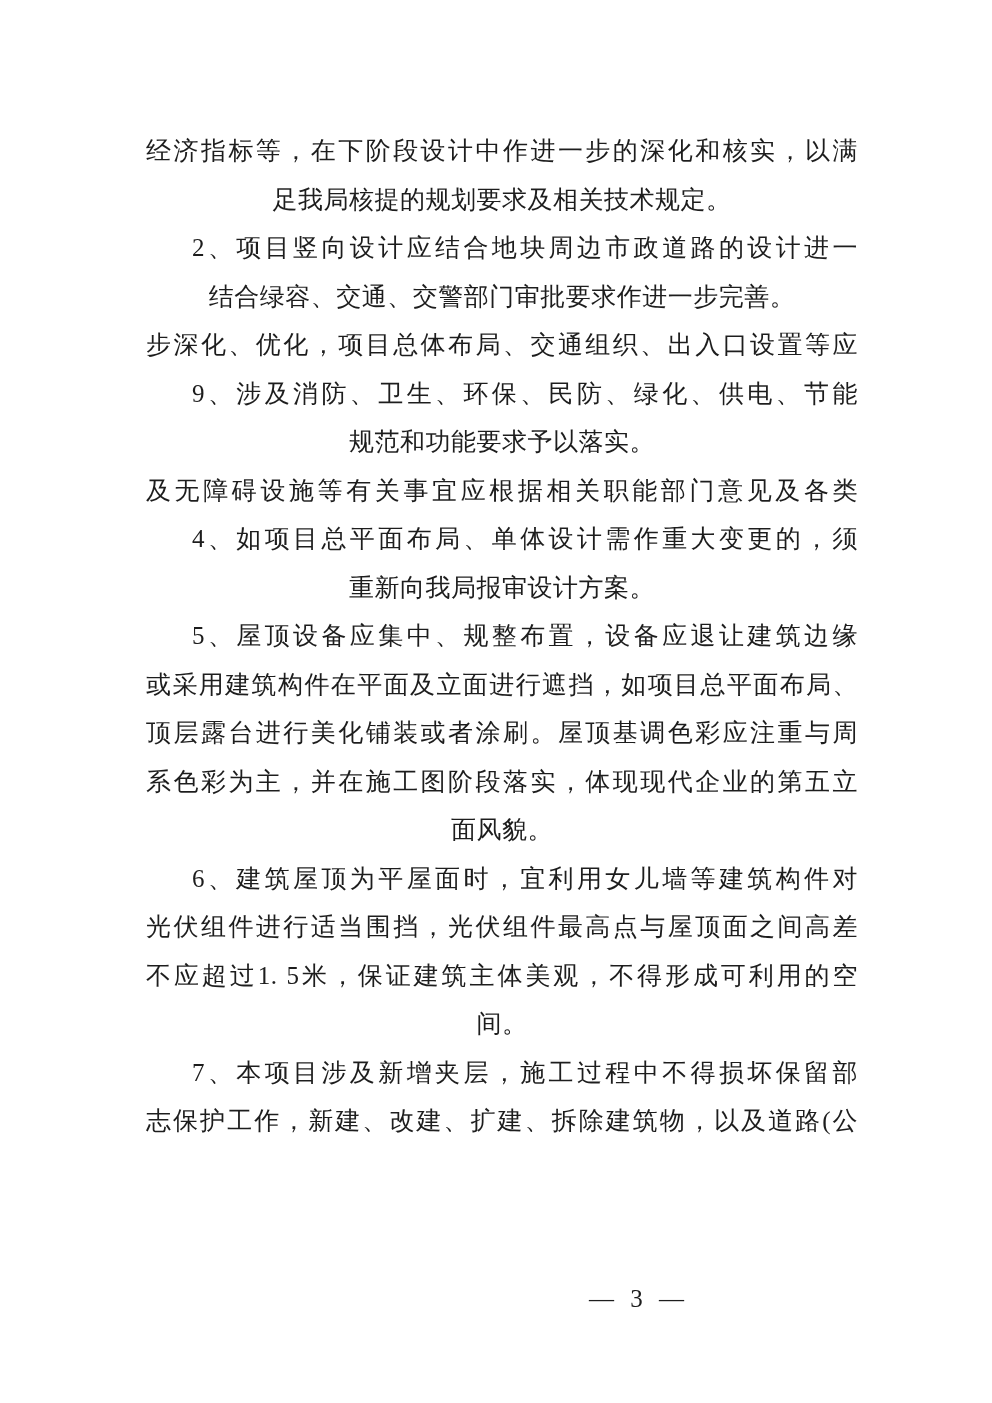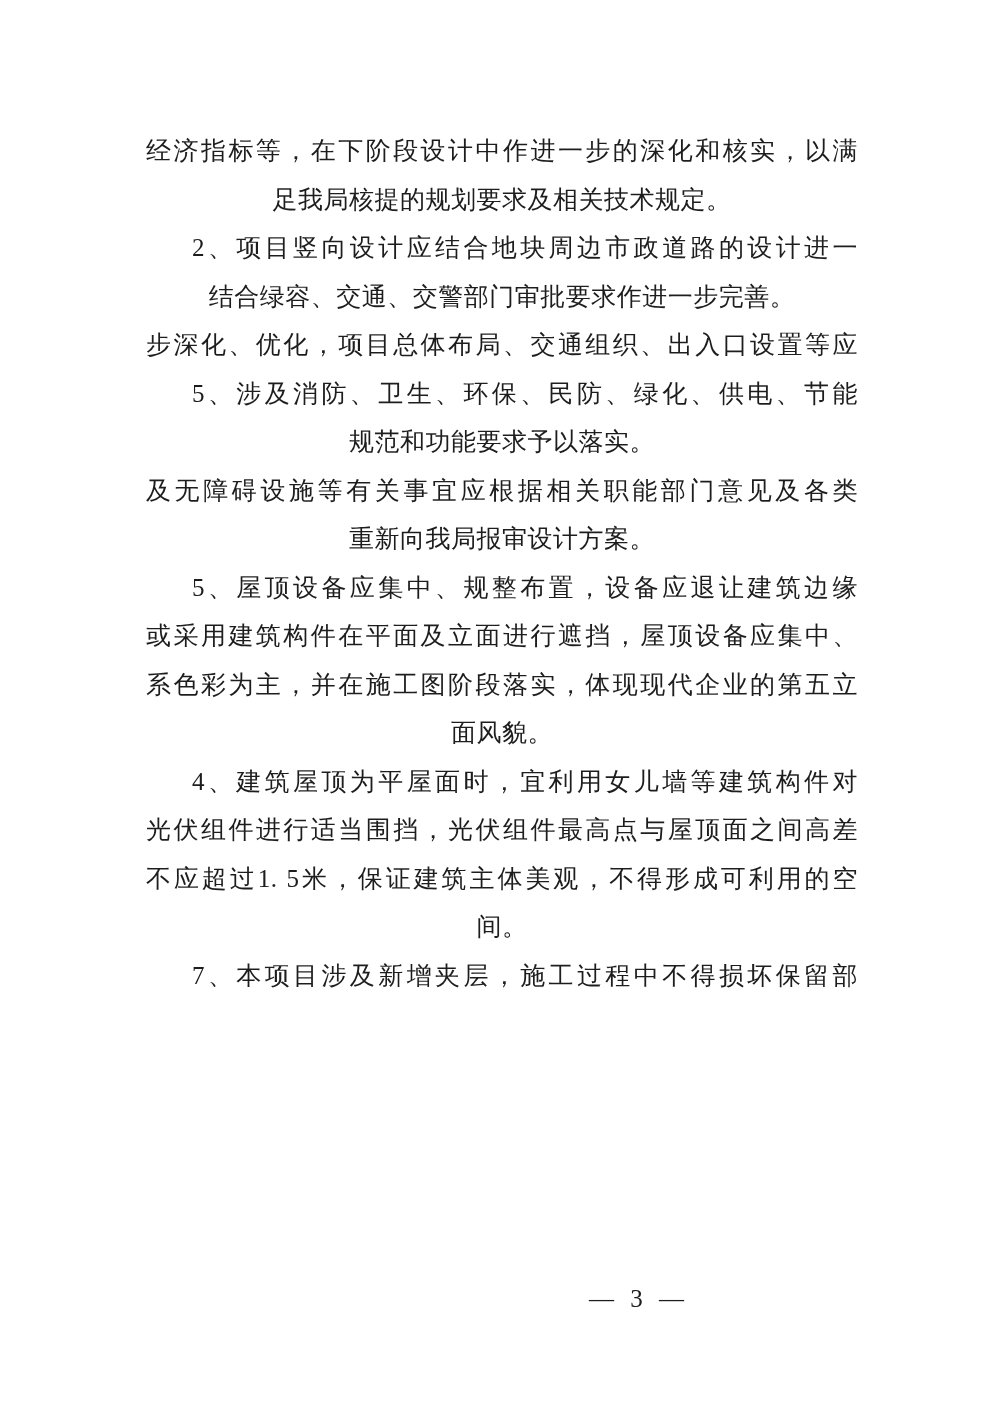--- a/index.html
+++ b/index.html
@@ -53,28 +53,31 @@
 </head>
 <body>
 
 <div class="page" style="background: rgb(255, 255, 255); color: rgb(29, 29, 29);">
   <div class="text-block">
       <div class="line fill">经济指标等，在下阶段设计中作进一步的深化和核实，以满</div>
       <div class="line">足我局核提的规划要求及相关技术规定。</div>
       <div class="line indent fill">2、项目竖向设计应结合地块周边市政道路的设计进一</div>
       <div class="line">结合绿容、交通、交警部门审批要求作进一步完善。</div>
       <div class="line fill">步深化、优化，项目总体布局、交通组织、出入口设置等应</div>
-      <div class="line indent fill">5、涉及消防、卫生、环保、民防、绿化、供电、节能</div>
+      <div class="line indent fill">9、涉及消防、卫生、环保、民防、绿化、供电、节能</div>
       <div class="line">规范和功能要求予以落实。</div>
       <div class="line fill">及无障碍设施等有关事宜应根据相关职能部门意见及各类</div>
+      <div class="line indent fill">4、如项目总平面布局、单体设计需作重大变更的，须</div>
       <div class="line">重新向我局报审设计方案。</div>
       <div class="line indent fill">5、屋顶设备应集中、规整布置，设备应退让建筑边缘</div>
-      <div class="line fill">或采用建筑构件在平面及立面进行遮挡，屋顶设备应集中、</div>
+      <div class="line fill">或采用建筑构件在平面及立面进行遮挡，如项目总平面布局、</div>
+      <div class="line fill">顶层露台进行美化铺装或者涂刷。屋顶基调色彩应注重与周</div>
       <div class="line fill">系色彩为主，并在施工图阶段落实，体现现代企业的第五立</div>
       <div class="line">面风貌。</div>
-      <div class="line indent fill">4、建筑屋顶为平屋面时，宜利用女儿墙等建筑构件对</div>
+      <div class="line indent fill">6、建筑屋顶为平屋面时，宜利用女儿墙等建筑构件对</div>
       <div class="line fill">光伏组件进行适当围挡，光伏组件最高点与屋顶面之间高差</div>
       <div class="line fill">不应超过1. 5米，保证建筑主体美观，不得形成可利用的空</div>
       <div class="line">间。</div>
       <div class="line indent fill">7、本项目涉及新增夹层，施工过程中不得损坏保留部</div>
+      <div class="line fill">志保护工作，新建、改建、扩建、拆除建筑物，以及道路(公</div>
     </div>
   <div class="page-number">— 3 —</div>
 </div>
 
 </body></html>

